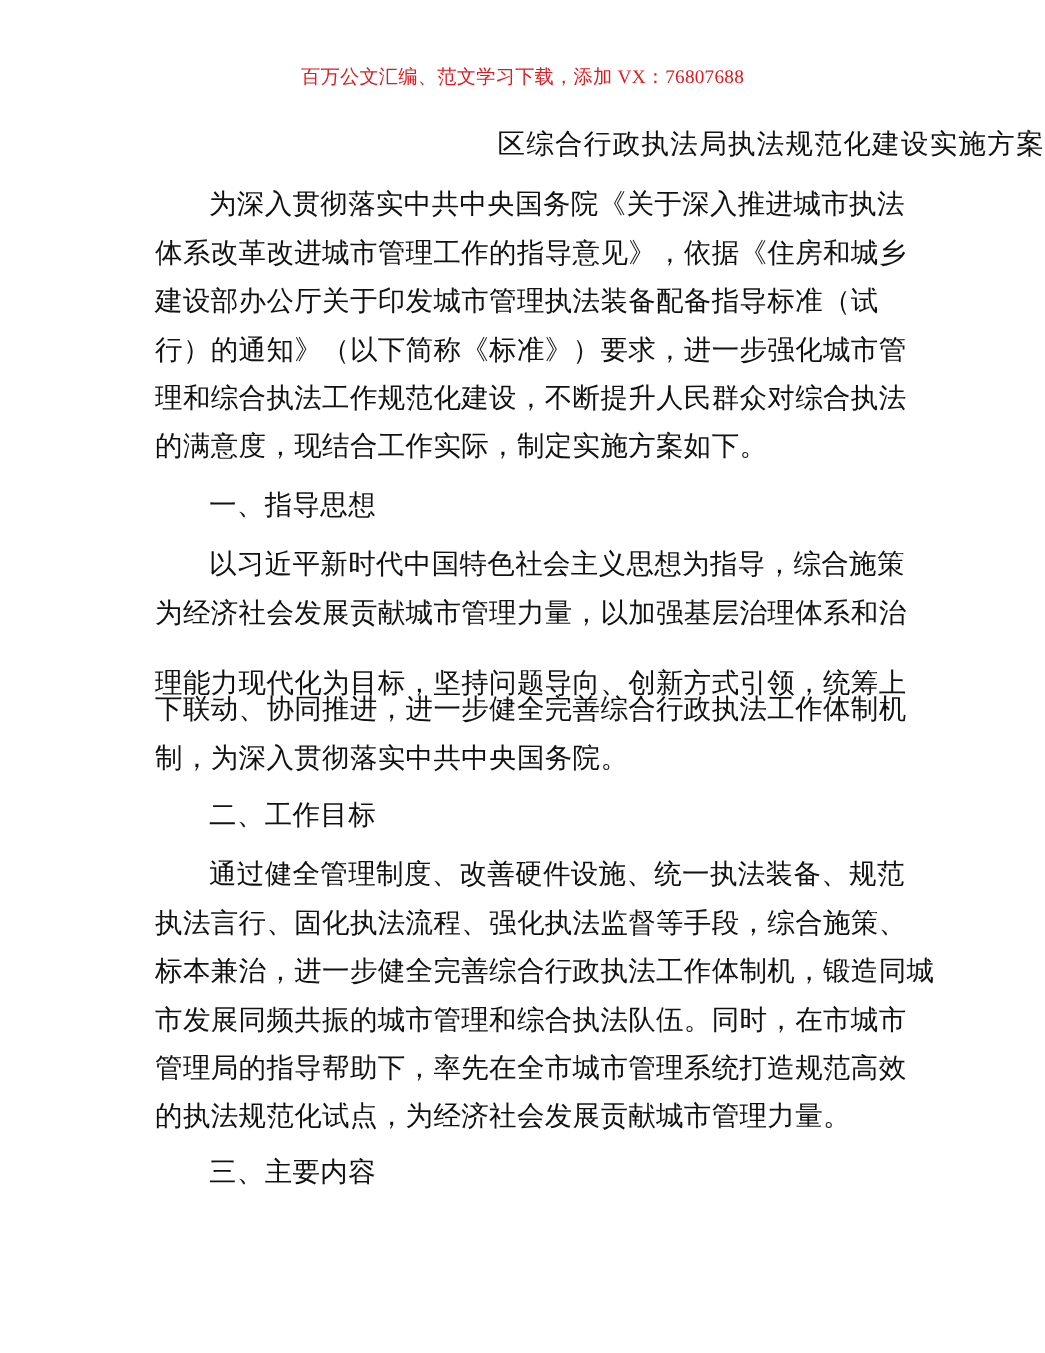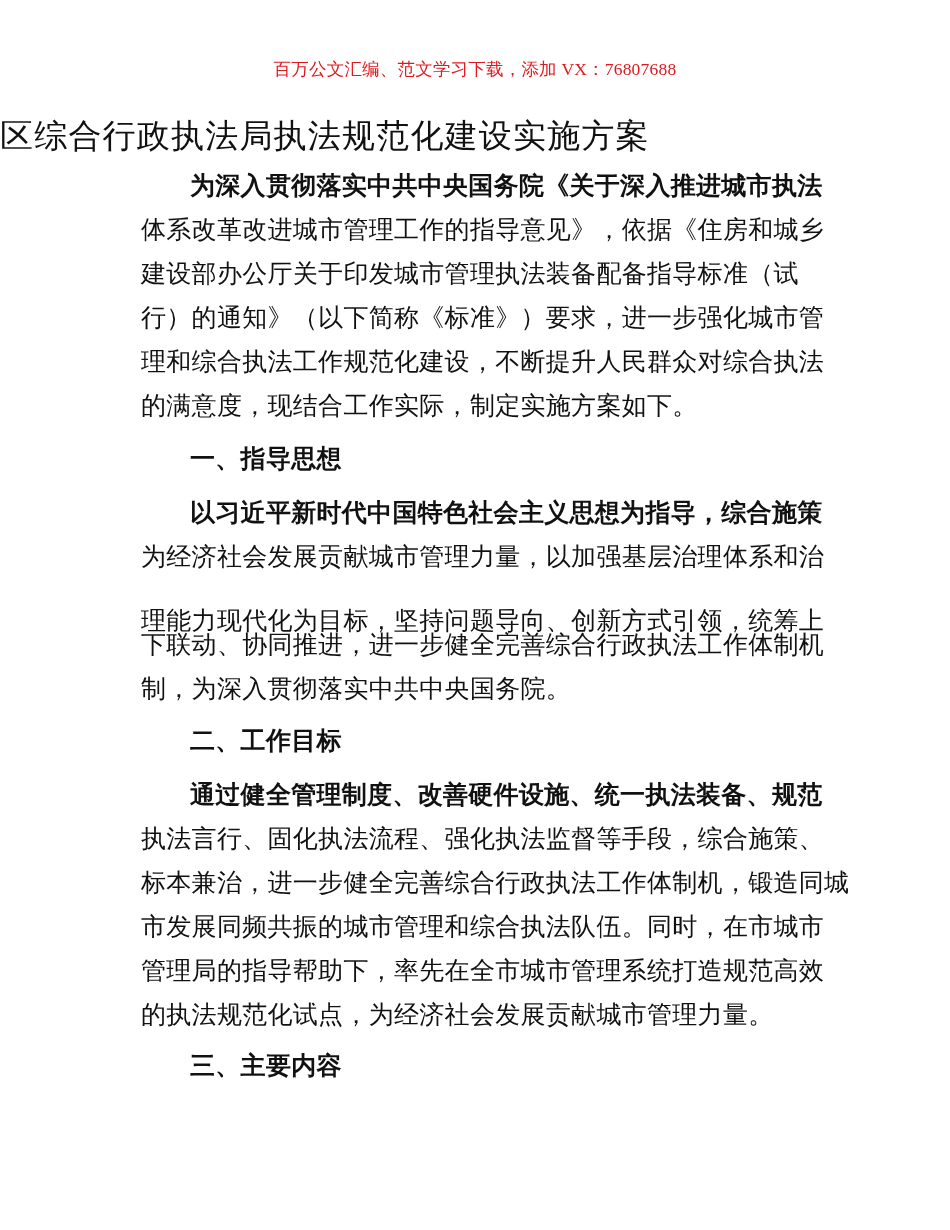--- a/index.html
+++ b/index.html
@@ -1,20 +1,20 @@
 <!DOCTYPE html>
 <html><head>
 <meta charset="utf-8">
 <style>
   html, body { margin: 0; padding: 0; background: #ffffff; }
   body { width: 950px; height: 1230px; position: relative; overflow: hidden; font-family: "DejaVu Sans", "Liberation Sans", sans-serif; color: #1a1a1a; }
   .header-note { position: absolute; top: 57px; left: 0; width: 950px; text-align: center; font-size: 17.5px; color: #e0191f; letter-spacing: 0.2px; font-family: Liberation Serif, serif; }
-  .title { position: absolute; top: 114px; left: 0; width: 950px; text-align: left; font-size: 33px; color: #111; letter-spacing: 1.2px; }
+  .title { position: absolute; top: 114px; left: 0; width: 950px; text-align: right; font-size: 25px; color: #111; letter-spacing: 1.2px; }
   .line { position: absolute; left: 141px; width: 670px; font-size: 25px; line-height: 30px; white-space: nowrap; color: #111; letter-spacing: 0.3px; }
-  .indent { left: 190px; width: 622px; font-weight: bold; }
+  .indent { left: 190px; width: 622px; }
 </style>
 </head>
 <body>
 
 <div class="header-note">百万公文汇编、范文学习下载，添加 VX：76807688</div>
 <div class="title">区综合行政执法局执法规范化建设实施方案</div>
 
 <div>
   <div class="line indent" style="top:171px">为深入贯彻落实中共中央国务院《关于深入推进城市执法</div>
   <div class="line" style="top:215px">体系改革改进城市管理工作的指导意见》，依据《住房和城乡</div>

